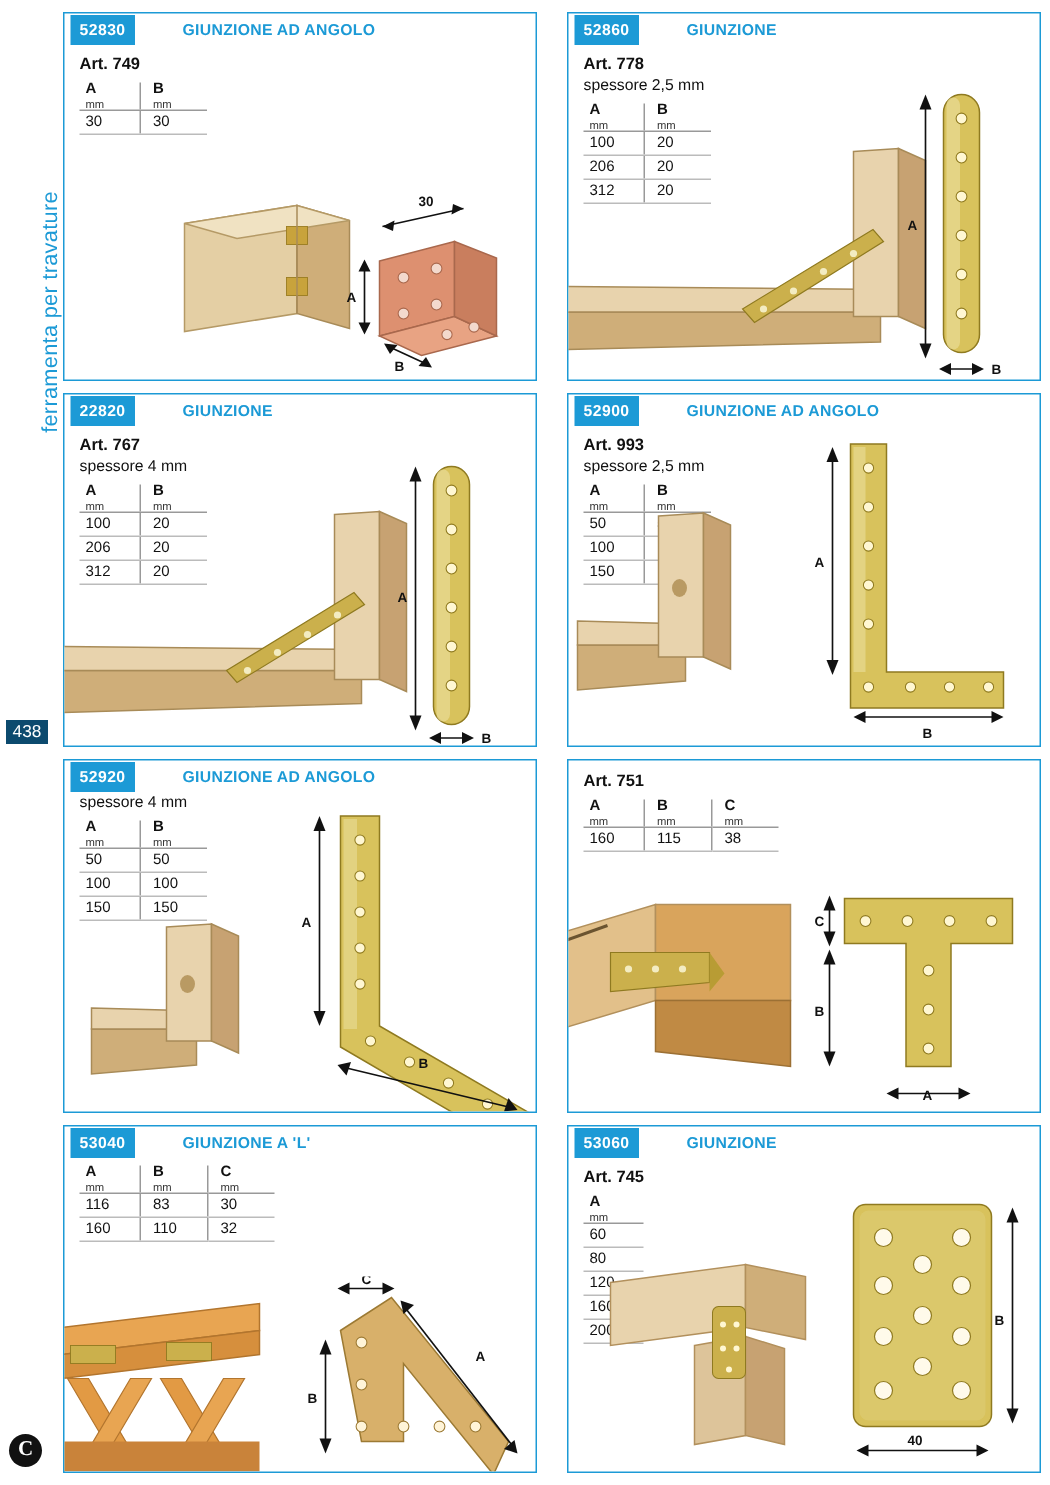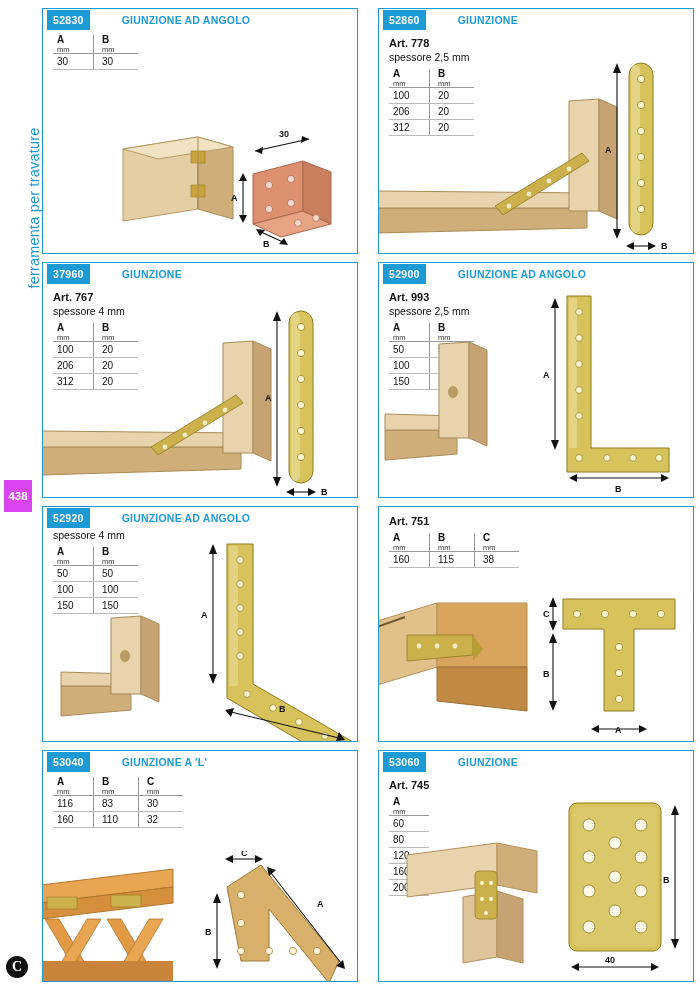--- a/index.html
+++ b/index.html
@@ -23,23 +23,23 @@
     transform:rotate(-90deg);
     transform-origin:center center;
     text-align:center;
     color:#1c9ad6;
     font-size:14.5px;
     letter-spacing:.2px;
     font-weight:400;
   }
   .page-badge{
     position:absolute;left:4px;top:480px;
-    width:28px;height:32px;
-    background:#d946ef;color:#fff;
-    font-size:11.5px;font-weight:bold;
+    width:28px;height:16px;
+    background:#0c4a6e;color:#fff;
+    font-size:11.5px;font-weight:normal;
     display:flex;align-items:center;justify-content:center;
   }
   .logo-c{
     position:absolute;left:6px;bottom:12px;
     width:22px;height:22px;border-radius:50%;
     background:#111;color:#fff;
     font-size:14px;font-weight:bold;
     display:flex;align-items:center;justify-content:center;
     font-family:"Liberation Serif", serif;
   }
@@ -118,20 +118,21 @@
   <div class="logo-c">C</div>
 </div>
 
 <div class="grid">
 
   <div class="card">
     <div class="card-head">
       <span class="code">52830</span>
       <span class="cat">GIUNZIONE AD ANGOLO</span>
     </div>
+    <div class="art">Art. 749</div>
     <table class="spec">
       <tbody>
           <tr>
             <th>
               <span style="font-weight:bold;font-size:10px;color:#111">A</span>
               <span>mm</span>
             </th>
           <th>
               <span style="font-weight:bold;font-size:10px;color:#111">B</span>
               <span>mm</span>
@@ -253,21 +254,21 @@
           <polygon points="279,203 271,199 271,207" fill="#111" stroke="none"></polygon>
         </g>
         <text class="lbl" x="228" y="110">A</text>
         <text class="lbl" x="284" y="206">B</text>
       </svg>
     </div>
   </div>
 
   <div class="card">
     <div class="card-head">
-      <span class="code">37960</span>
+      <span class="code">22820</span>
       <span class="cat">GIUNZIONE</span>
     </div>
     <div class="art">Art. 767</div>
     <div class="thick">spessore 4 mm</div>
     <table class="spec">
       <tbody>
           <tr>
             <th>
               <span style="font-weight:bold;font-size:10px;color:#111">A</span>
               <span>mm</span>

